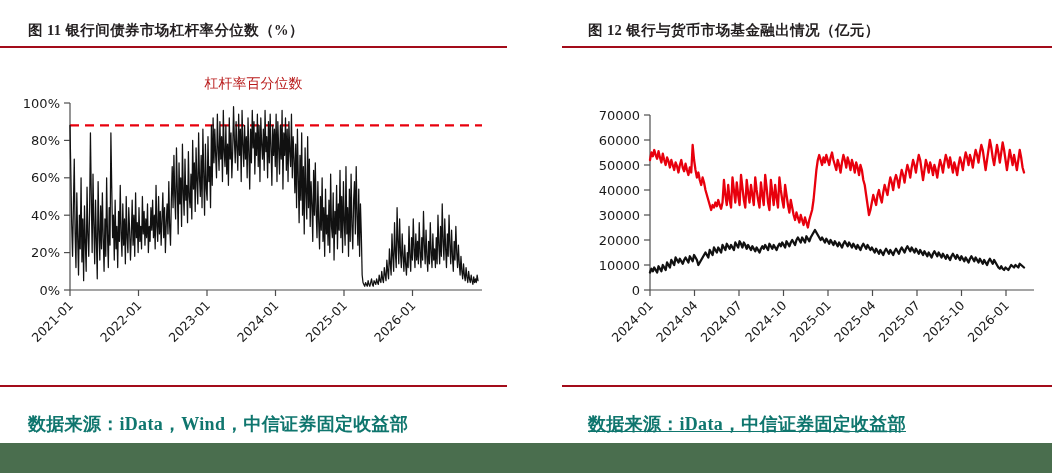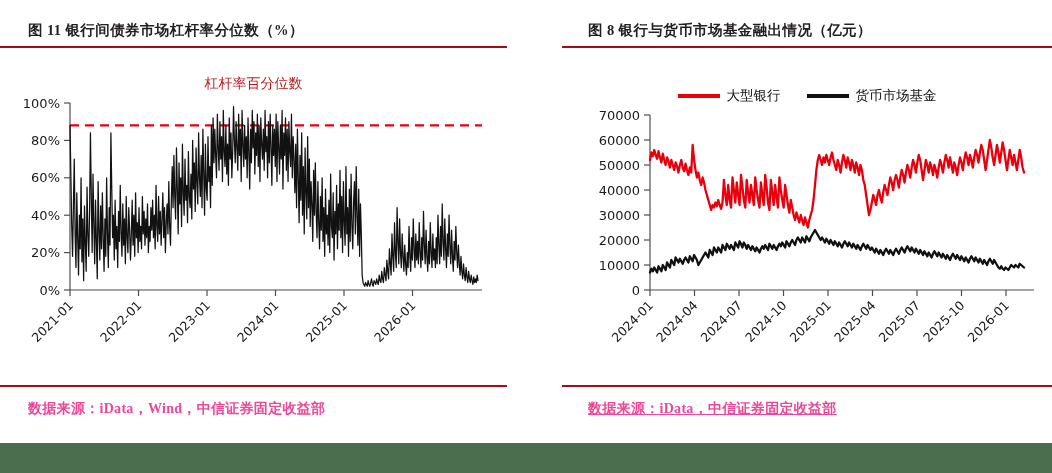--- a/index.html
+++ b/index.html
@@ -48,24 +48,24 @@
     height: 1.6px;
     background: #a30c1a;
   }
   .panel-left  .rule.top    { left: 0px;  top: 46px;  width: 507px; }
   .panel-right .rule.top    { left: 36px; top: 46px;  width: 490px; }
   .panel-left  .rule.bottom { left: 0px;  top: 385px; width: 507px; }
   .panel-right .rule.bottom { left: 36px; top: 385px; width: 490px; }
 
   .source {
     position: absolute;
-    top: 400px;
-    font-size: 14px;
+    top: 412px;
+    font-size: 18px;
     font-weight: 700;
-    color: #ec4899;
+    color: #0f766e;
     letter-spacing: 0.3px;
     white-space: nowrap;
     font-family: "Liberation Serif", "DejaVu Serif", serif;
   }
   .panel-left  .source { left: 28px; }
   .panel-right .source { left: 62px; text-decoration: underline; }
 
   .footer-bar {
     position: absolute;
     left: 0;
@@ -162,34 +162,24 @@
           <line x1="70" y1="70.44" x2="482" y2="70.44" stroke="#e8000d" stroke-width="2.2" stroke-dasharray="9,6"></line>
           <path d="M70.00,70.44L70.85,119.06L71.70,169.55L72.56,201.34L73.41,150.85L74.26,104.10L75.11,178.90L75.96,212.56L76.81,137.76L77.67,182.64L78.52,220.04L79.37,160.20L80.22,193.86L81.07,122.80L81.92,206.95L82.78,163.94L83.63,225.65L84.48,150.85L85.33,188.25L86.18,216.30L87.04,132.15L87.89,178.90L88.74,201.34L89.59,156.46L90.44,77.92L91.29,141.50L92.15,197.60L93.00,119.06L93.85,169.55L94.70,208.82L95.55,145.24L96.41,186.38L97.26,223.78L98.11,126.54L98.96,175.16L99.81,205.08L100.66,150.85L101.52,193.86L102.37,137.76L103.22,182.64L104.07,216.30L104.92,163.94L105.77,201.34L106.63,122.80L107.48,178.90L108.33,212.56L109.18,152.72L110.03,190.12L110.89,77.92L111.74,132.15L112.59,182.64L113.44,160.20L114.29,205.08L115.14,145.24L116.00,193.86L116.85,171.42L117.70,212.56L118.55,156.46L119.40,186.38L120.25,130.28L121.11,178.90L121.96,201.34L122.81,148.98L123.66,190.12L124.51,163.94L125.37,208.82L126.22,141.50L127.07,182.64L127.92,197.60L128.77,152.72L129.62,175.16L130.48,205.08L131.33,178.90L132.18,145.24L133.03,190.12L133.88,160.20L134.73,201.34L135.59,137.76L136.44,182.64L137.29,167.68L138.14,197.60L138.99,152.72L139.85,186.38L140.70,171.42L141.55,193.86L142.40,141.50L143.25,178.90L144.10,156.46L144.96,190.12L145.81,163.94L146.66,182.64L147.51,148.98L148.36,197.60L149.22,171.42L150.07,186.38L150.92,152.72L151.77,175.16L152.62,145.24L153.47,182.64L154.33,160.20L155.18,193.86L156.03,130.28L156.88,171.42L157.73,186.38L158.58,141.50L159.44,178.90L160.29,156.46L161.14,190.12L161.99,163.94L162.84,137.76L163.70,182.64L164.55,152.72L165.40,197.60L166.25,167.68L167.10,148.98L167.95,178.90L168.81,126.54L169.66,171.42L170.51,190.12L171.36,145.24L172.21,111.58L173.06,152.72L173.92,100.36L174.77,141.50L175.62,163.94L176.47,92.88L177.32,134.02L178.18,178.90L179.03,107.84L179.88,148.98L180.73,122.80L181.58,171.42L182.43,89.14L183.29,137.76L184.14,160.20L184.99,104.10L185.84,145.24L186.69,130.28L187.54,167.68L188.40,96.62L189.25,141.50L190.10,152.72L190.95,119.06L191.80,163.94L192.66,85.40L193.51,134.02L194.36,107.84L195.21,156.46L196.06,92.88L196.91,126.54L197.77,148.98L198.62,77.92L199.47,122.80L200.32,141.50L201.17,100.36L202.03,152.72L202.88,74.18L203.73,119.06L204.58,160.20L205.43,89.14L206.28,134.02L207.14,145.24L207.99,81.66L208.84,126.54L209.69,111.58L210.54,152.72L211.39,70.44L212.25,130.28L213.10,62.96L213.95,107.84L214.80,74.18L215.65,100.36L216.51,122.80L217.36,59.22L218.21,92.88L219.06,115.32L219.91,66.70L220.76,104.10L221.62,81.66L222.47,126.54L223.32,55.48L224.17,96.62L225.02,111.58L225.87,70.44L226.73,119.06L227.58,89.14L228.43,130.28L229.28,62.96L230.13,104.10L230.99,77.92L231.84,122.80L232.69,96.62L233.54,51.74L234.39,85.40L235.24,107.84L236.10,66.70L236.95,92.88L237.80,115.32L238.65,59.22L239.50,100.36L240.35,74.18L241.21,126.54L242.06,55.48L242.91,89.14L243.76,111.58L244.61,70.44L245.47,104.10L246.32,81.66L247.17,122.80L248.02,62.96L248.87,96.62L249.72,134.02L250.58,74.18L251.43,107.84L252.28,55.48L253.13,92.88L253.98,66.70L254.84,119.06L255.69,77.92L256.54,100.36L257.39,59.22L258.24,111.58L259.09,70.44L259.95,126.54L260.80,62.96L261.65,89.14L262.50,104.10L263.35,74.18L264.20,115.32L265.06,55.48L265.91,96.62L266.76,81.66L267.61,122.80L268.46,66.70L269.32,107.84L270.17,59.22L271.02,92.88L271.87,130.28L272.72,70.44L273.57,100.36L274.43,74.18L275.28,111.58L276.13,59.22L276.98,126.54L277.83,66.70L278.68,92.88L279.54,119.06L280.39,70.44L281.24,104.10L282.09,55.48L282.94,134.02L283.80,77.92L284.65,100.36L285.50,62.96L286.35,115.32L287.20,74.18L288.05,126.54L288.91,66.70L289.76,96.62L290.61,111.58L291.46,59.22L292.31,122.80L293.16,81.66L294.02,104.10L294.87,137.76L295.72,89.14L296.57,152.72L297.42,74.18L298.28,122.80L299.13,167.68L299.98,100.36L300.83,145.24L301.68,77.92L302.53,160.20L303.39,111.58L304.24,178.90L305.09,92.88L305.94,137.76L306.79,163.94L307.65,81.66L308.50,152.72L309.35,104.10L310.20,171.42L311.05,126.54L311.90,148.98L312.76,186.38L313.61,115.32L314.46,160.20L315.31,107.84L316.16,156.46L317.01,182.64L317.87,126.54L318.72,167.68L319.57,193.86L320.42,141.50L321.27,175.16L322.13,122.80L322.98,186.38L323.83,152.72L324.68,201.34L325.53,134.02L326.38,178.90L327.24,160.20L328.09,190.12L328.94,145.24L329.79,197.60L330.64,119.06L331.49,171.42L332.35,182.64L333.20,137.76L334.05,205.08L334.90,156.46L335.75,178.90L336.61,130.28L337.46,193.86L338.31,148.98L339.16,175.16L340.01,115.32L340.86,182.64L341.72,141.50L342.57,197.60L343.42,126.54L344.27,167.68L345.12,190.12L345.97,111.58L346.83,178.90L347.68,152.72L348.53,201.34L349.38,134.02L350.23,186.38L351.09,119.06L351.94,171.42L352.79,193.86L353.64,145.24L354.49,126.54L355.34,178.90L356.20,111.58L357.05,160.20L357.90,190.12L358.75,134.02L359.60,201.34L360.46,148.98L361.31,178.90L362.16,220.04L363.01,227.52L363.86,229.39L364.71,231.26L365.57,227.52L366.42,229.39L367.27,231.26L368.12,225.65L368.97,229.39L369.82,231.26L370.68,227.52L371.53,223.78L372.38,229.39L373.23,231.26L374.08,225.65L374.94,227.52L375.79,229.39L376.64,223.78L377.49,227.52L378.34,229.39L379.19,220.04L380.05,225.65L380.90,227.52L381.75,216.30L382.60,223.78L383.45,227.52L384.30,212.56L385.16,220.04L386.01,225.65L386.86,205.08L387.71,216.30L388.56,223.78L389.42,193.86L390.27,208.82L391.12,220.04L391.97,178.90L392.82,201.34L393.67,216.30L394.53,167.68L395.38,197.60L396.23,212.56L397.08,152.72L397.93,186.38L398.78,208.82L399.64,163.94L400.49,197.60L401.34,212.56L402.19,178.90L403.04,201.34L403.90,216.30L404.75,190.12L405.60,208.82L406.45,220.04L407.30,197.60L408.15,212.56L409.01,171.42L409.86,201.34L410.71,216.30L411.56,182.64L412.41,205.08L413.27,163.94L414.12,193.86L414.97,212.56L415.82,178.90L416.67,205.08L417.52,186.38L418.38,208.82L419.23,167.68L420.08,197.60L420.93,212.56L421.78,182.64L422.63,205.08L423.49,156.46L424.34,190.12L425.19,208.82L426.04,175.16L426.89,201.34L427.75,216.30L428.60,186.38L429.45,208.82L430.30,167.68L431.15,197.60L432.00,212.56L432.86,178.90L433.71,205.08L434.56,193.86L435.41,212.56L436.26,182.64L437.11,208.82L437.97,160.20L438.82,190.12L439.67,208.82L440.52,171.42L441.37,201.34L442.23,148.98L443.08,186.38L443.93,205.08L444.78,163.94L445.63,193.86L446.48,212.56L447.34,178.90L448.19,201.34L449.04,160.20L449.89,190.12L450.74,208.82L451.59,175.16L452.45,201.34L453.30,216.30L454.15,186.38L455.00,205.08L455.85,171.42L456.71,197.60L457.56,212.56L458.41,190.12L459.26,208.82L460.11,220.04L460.96,201.34L461.82,216.30L462.67,223.78L463.52,208.82L464.37,220.04L465.22,225.65L466.08,212.56L466.93,221.91L467.78,227.52L468.63,216.30L469.48,223.78L470.33,227.52L471.19,220.04L472.04,225.65L472.89,229.39L473.74,221.91L474.59,227.52L475.44,223.78L476.30,227.52L477.15,220.04L478.00,225.65" fill="none" stroke="#111111" stroke-width="1.25" stroke-linejoin="round" stroke-linecap="round"></path>
         </svg>
     </div>
 
     <div class="rule bottom" style="background: rgb(163, 12, 26);"></div>
     <div class="source">数据来源：iData，Wind，中信证券固定收益部</div>
   </div>
 
   <div class="panel panel-right">
-    <div class="fig-title">图 8 银行与货币市场基金融出情况（亿元）</div>
+    <div class="fig-title">图 12 银行与货币市场基金融出情况（亿元）</div>
     <div class="rule top" style="background: rgb(163, 12, 26);"></div>
 
     <div class="chart-area">
-      <div class="legend">
-        <span class="legend-item">
-          <span class="legend-swatch" id="sw0" style="background: rgb(232, 0, 13);"></span>
-          <span>大型银行</span>
-        </span>
-        <span class="legend-item">
-          <span class="legend-swatch" id="sw1" style="background: rgb(17, 17, 17);"></span>
-          <span>货币市场基金</span>
-        </span>
-      </div>
       <svg id="svg-right" width="490" height="320">
           <line x1="82" y1="235" x2="88" y2="235" class="tick-mark"></line>
           <text x="78" y="239.5" text-anchor="end" class="tick-label">0</text>
           <line x1="82" y1="210" x2="88" y2="210" class="tick-mark"></line>
           <text x="78" y="214.5" text-anchor="end" class="tick-label">10000</text>
           <line x1="82" y1="185" x2="88" y2="185" class="tick-mark"></line>
           <text x="78" y="189.5" text-anchor="end" class="tick-label">20000</text>
           <line x1="82" y1="160" x2="88" y2="160" class="tick-mark"></line>
           <text x="78" y="164.5" text-anchor="end" class="tick-label">30000</text>
           <line x1="82" y1="135" x2="88" y2="135" class="tick-mark"></line>

